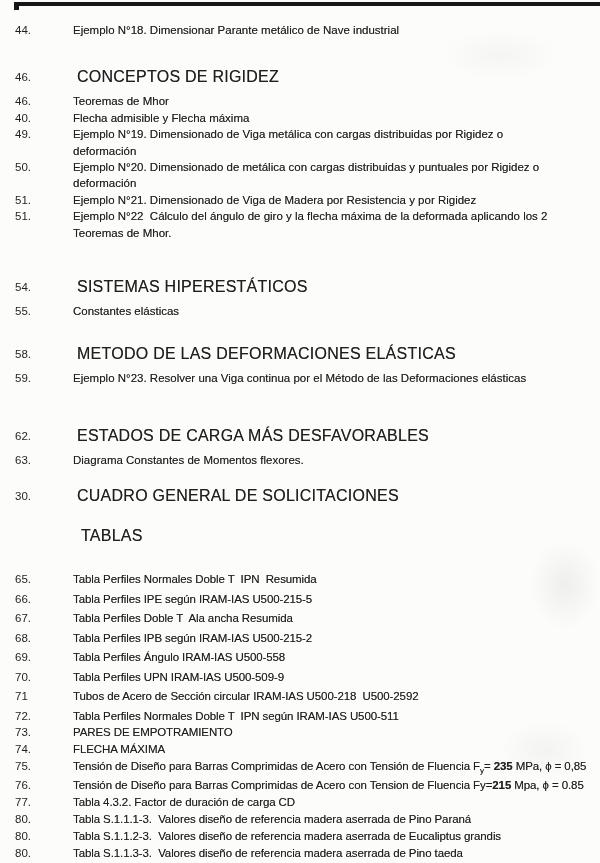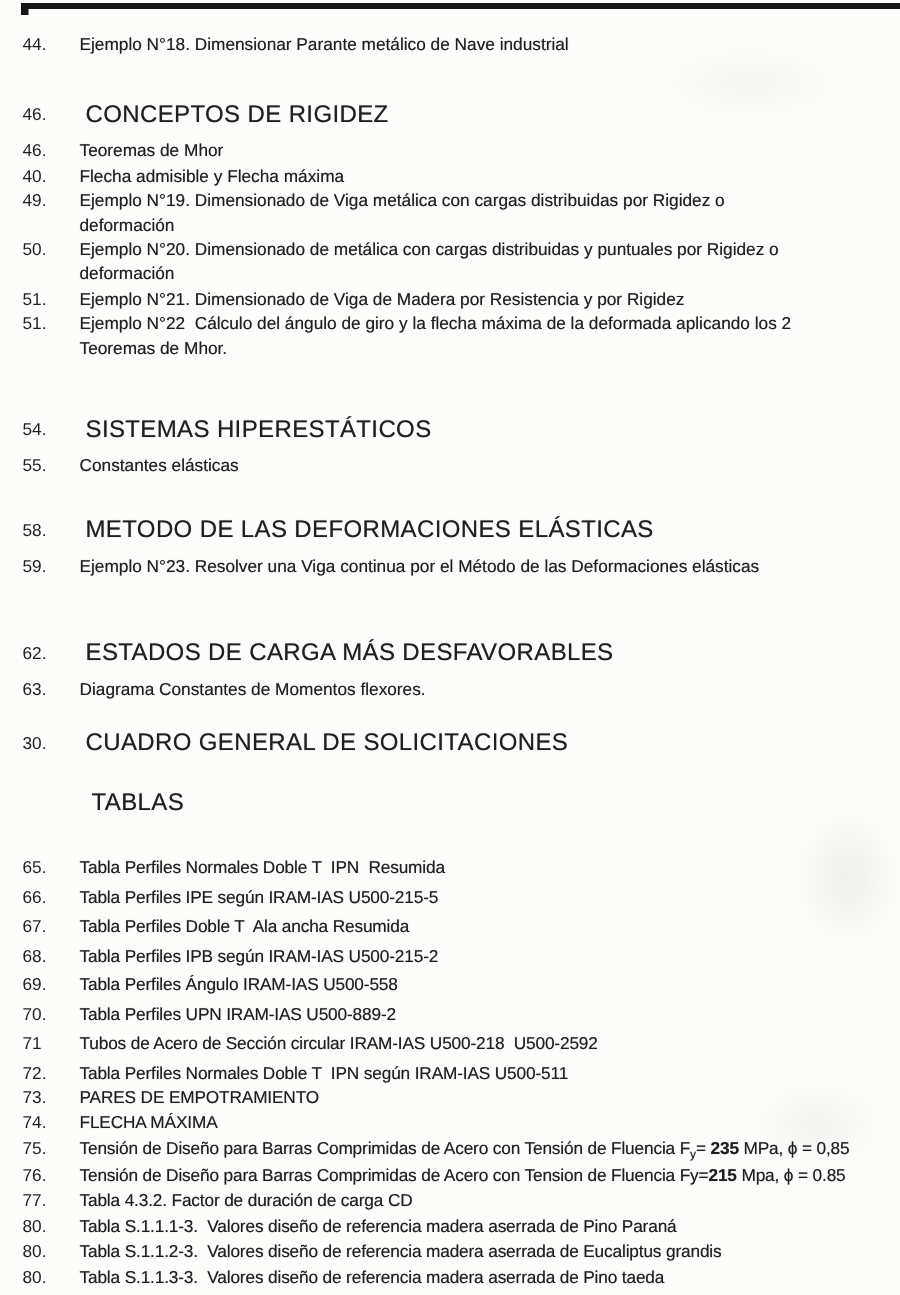--- a/index.html
+++ b/index.html
@@ -26,21 +26,21 @@
   }
   .smudge { position: absolute; pointer-events: none; }
   .smudge-a { right: 0; top: 540px; width: 70px; height: 90px;
     background: radial-gradient(closest-side, rgba(140,140,140,0.12), rgba(140,140,140,0)); }
   .smudge-b { right: 10px; top: 720px; width: 90px; height: 60px;
     background: radial-gradient(closest-side, rgba(140,140,140,0.08), rgba(140,140,140,0)); }
   .smudge-c { right: 40px; top: 30px; width: 120px; height: 50px;
     background: radial-gradient(closest-side, rgba(150,150,150,0.07), rgba(150,150,150,0)); }
 
   .toc { position: relative; }
-  .row { display: flex; align-items: flex-start; padding-right: 16px; }
+  .row { display: flex; align-items: flex-start; padding-right: 16px; gap: 20px; }
   .num {
     flex: none;
     width: 38px;
     padding-left: 15px;
     font-size: 11.5px;
     line-height: inherit;
   }
   .txt {
     flex: 1;
     font-size: 11.5px;
@@ -210,21 +210,21 @@
       <div class="row entry">
         <span class="num">68.</span>
         <span class="txt"><div class="line">Tabla Perfiles IPB según IRAM-IAS U500-215-2</div></span>
       </div>
       <div class="row entry">
         <span class="num">69.</span>
         <span class="txt"><div class="line">Tabla Perfiles Ángulo IRAM-IAS U500-558</div></span>
       </div>
       <div class="row entry">
         <span class="num">70.</span>
-        <span class="txt"><div class="line">Tabla Perfiles UPN IRAM-IAS U500-889-2</div></span>
+        <span class="txt"><div class="line">Tabla Perfiles UPN IRAM-IAS U500-509-9</div></span>
       </div>
       <div class="row entry">
         <span class="num">71</span>
         <span class="txt"><div class="line">Tubos de Acero de Sección circular IRAM-IAS U500-218  U500-2592</div></span>
       </div>
       <div class="row entry">
         <span class="num">72.</span>
         <span class="txt"><div class="line">Tabla Perfiles Normales Doble T  IPN según IRAM-IAS U500-511</div></span>
       </div>
       <div class="row entry tight first-tight">

